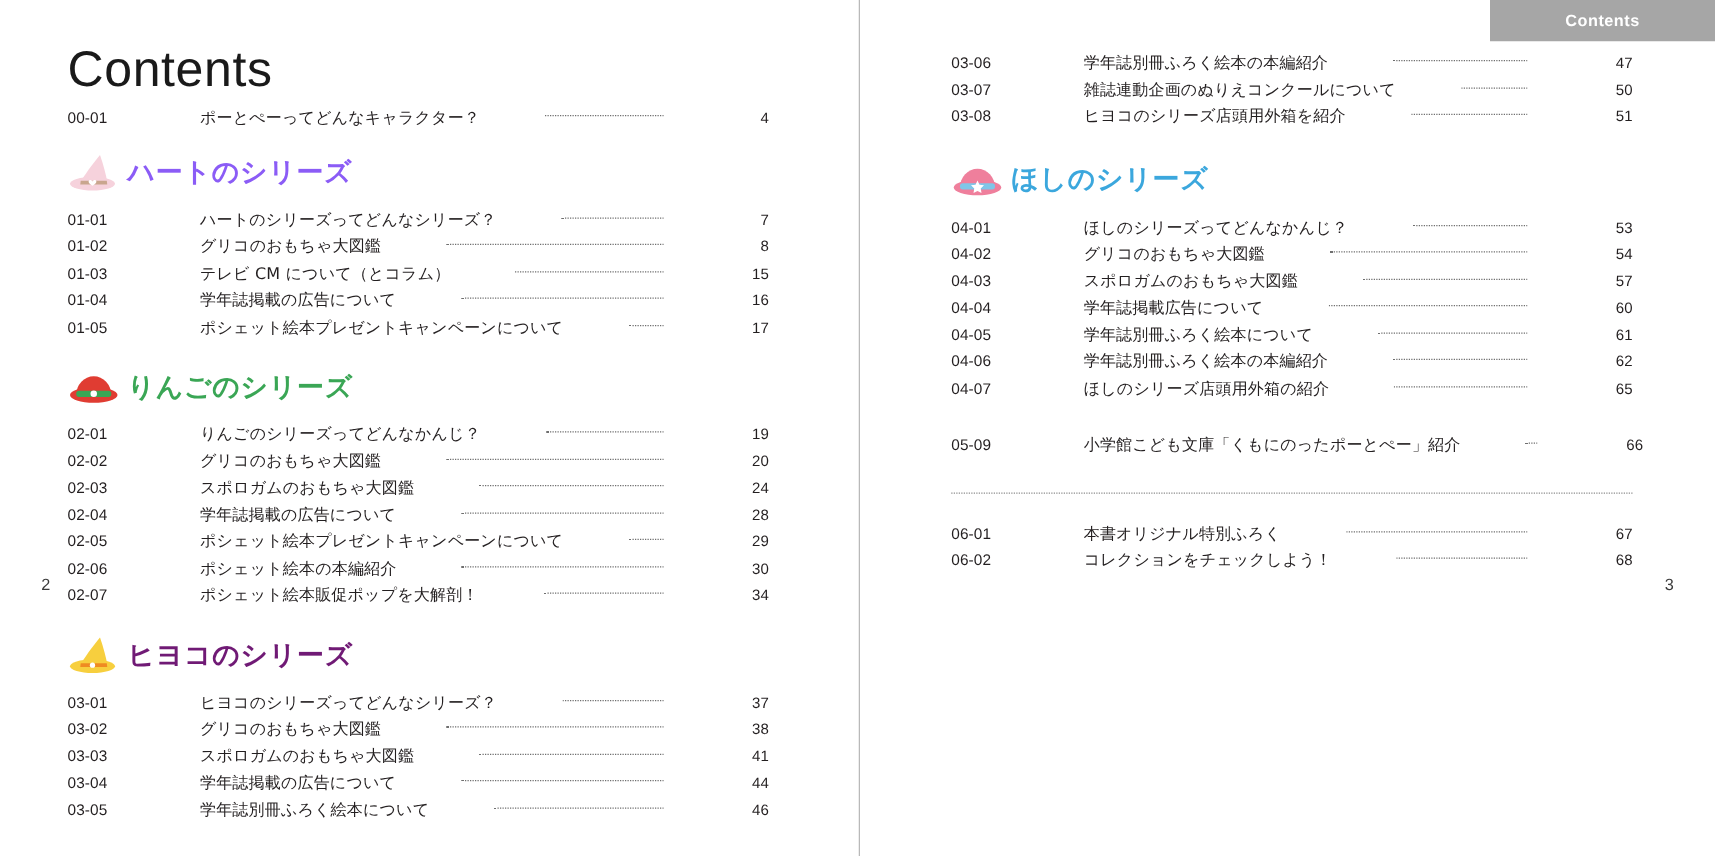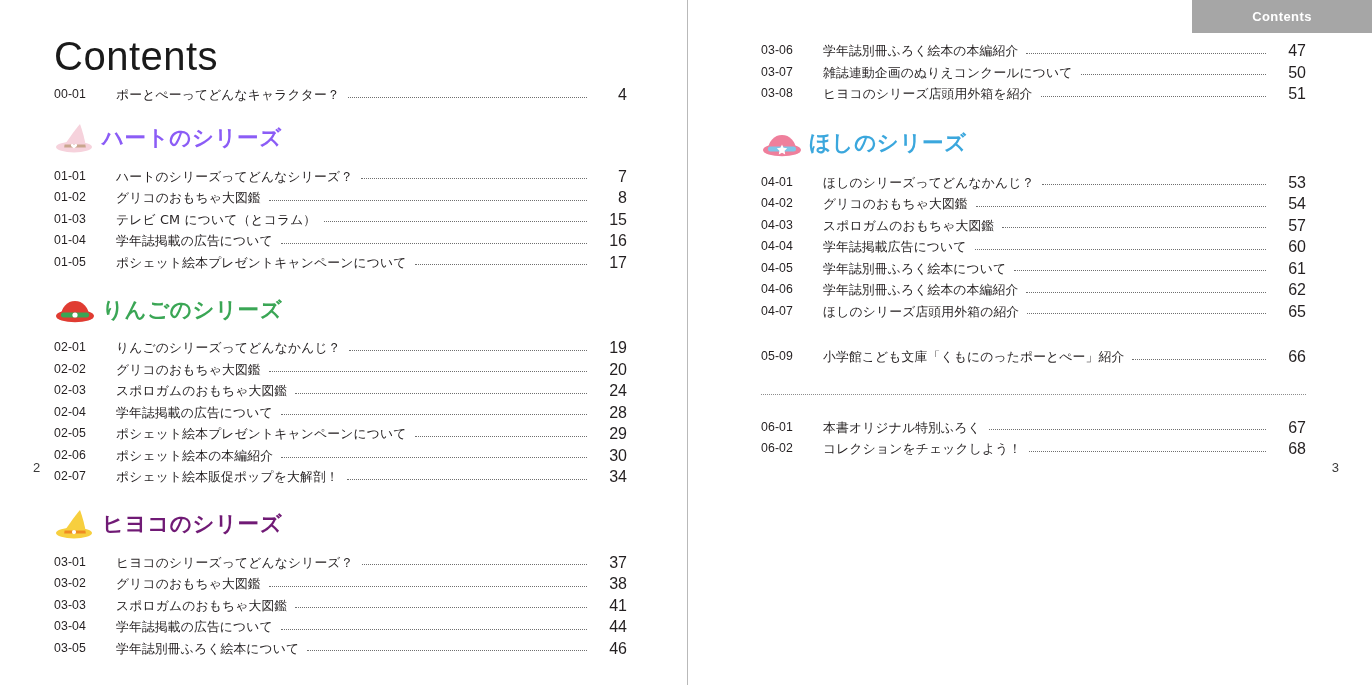--- a/index.html
+++ b/index.html
@@ -68,25 +68,26 @@
   }
 
   
   .entries {
     position: absolute;
     left: 0;
     right: 0;
   }
   .entry {
     display: flex;
-    align-items: center;
+    align-items: flex-start;
     font-size: 13.2px;
     line-height: 21.5px;
     color: #231f20;
     white-space: nowrap;
+    gap: 44px;
   }
   .entry .num {
     width: 62px;
     flex: 0 0 62px;
     font-size: 12.3px;
     letter-spacing: .1px;
     color: #231f20;
   }
   .entry .title {
     font-family: "DejaVu Sans", "Liberation Sans", sans-serif;
@@ -106,21 +107,21 @@
     position: absolute;
     left: 0;
     right: 0;
     bottom: 3px;
     border-bottom: 1.4px dotted #6f6f6f;
   }
   .entry .pg {
     width: 34px;
     flex: 0 0 34px;
     text-align: right;
-    font-size: 16px;
+    font-size: 12px;
     padding-left: 6px;
     color: #231f20;
   }
 
   
   .section-head {
     display: flex;
     align-items: center;
     height: 40px;
   }
@@ -156,21 +157,21 @@
 </style>
 </head>
 <body>
 
 <div class="spread">
 
   <div class="page page-left">
 
     <div class="page-title">Contents</div>
 
-    <div class="entries" id="left-body" style="left:54px; right:60px; top:84px;">
+    <div class="entries" id="left-body" style="left:54px; right:72px; top:84px;">
         <div class="entry">
           <span class="num">00-01</span>
           <span class="title">ポーとぺーってどんなキャラクター？</span>
           <span class="leader"></span>
           <span class="pg">4</span>
         </div>
         <div style="height: 12px;"></div>
         <div class="section-head">
           <svg class="hat" viewBox="0 0 42 34">
             <ellipse cx="20" cy="26" rx="18" ry="5.4" fill="#f6d2dc"></ellipse>

